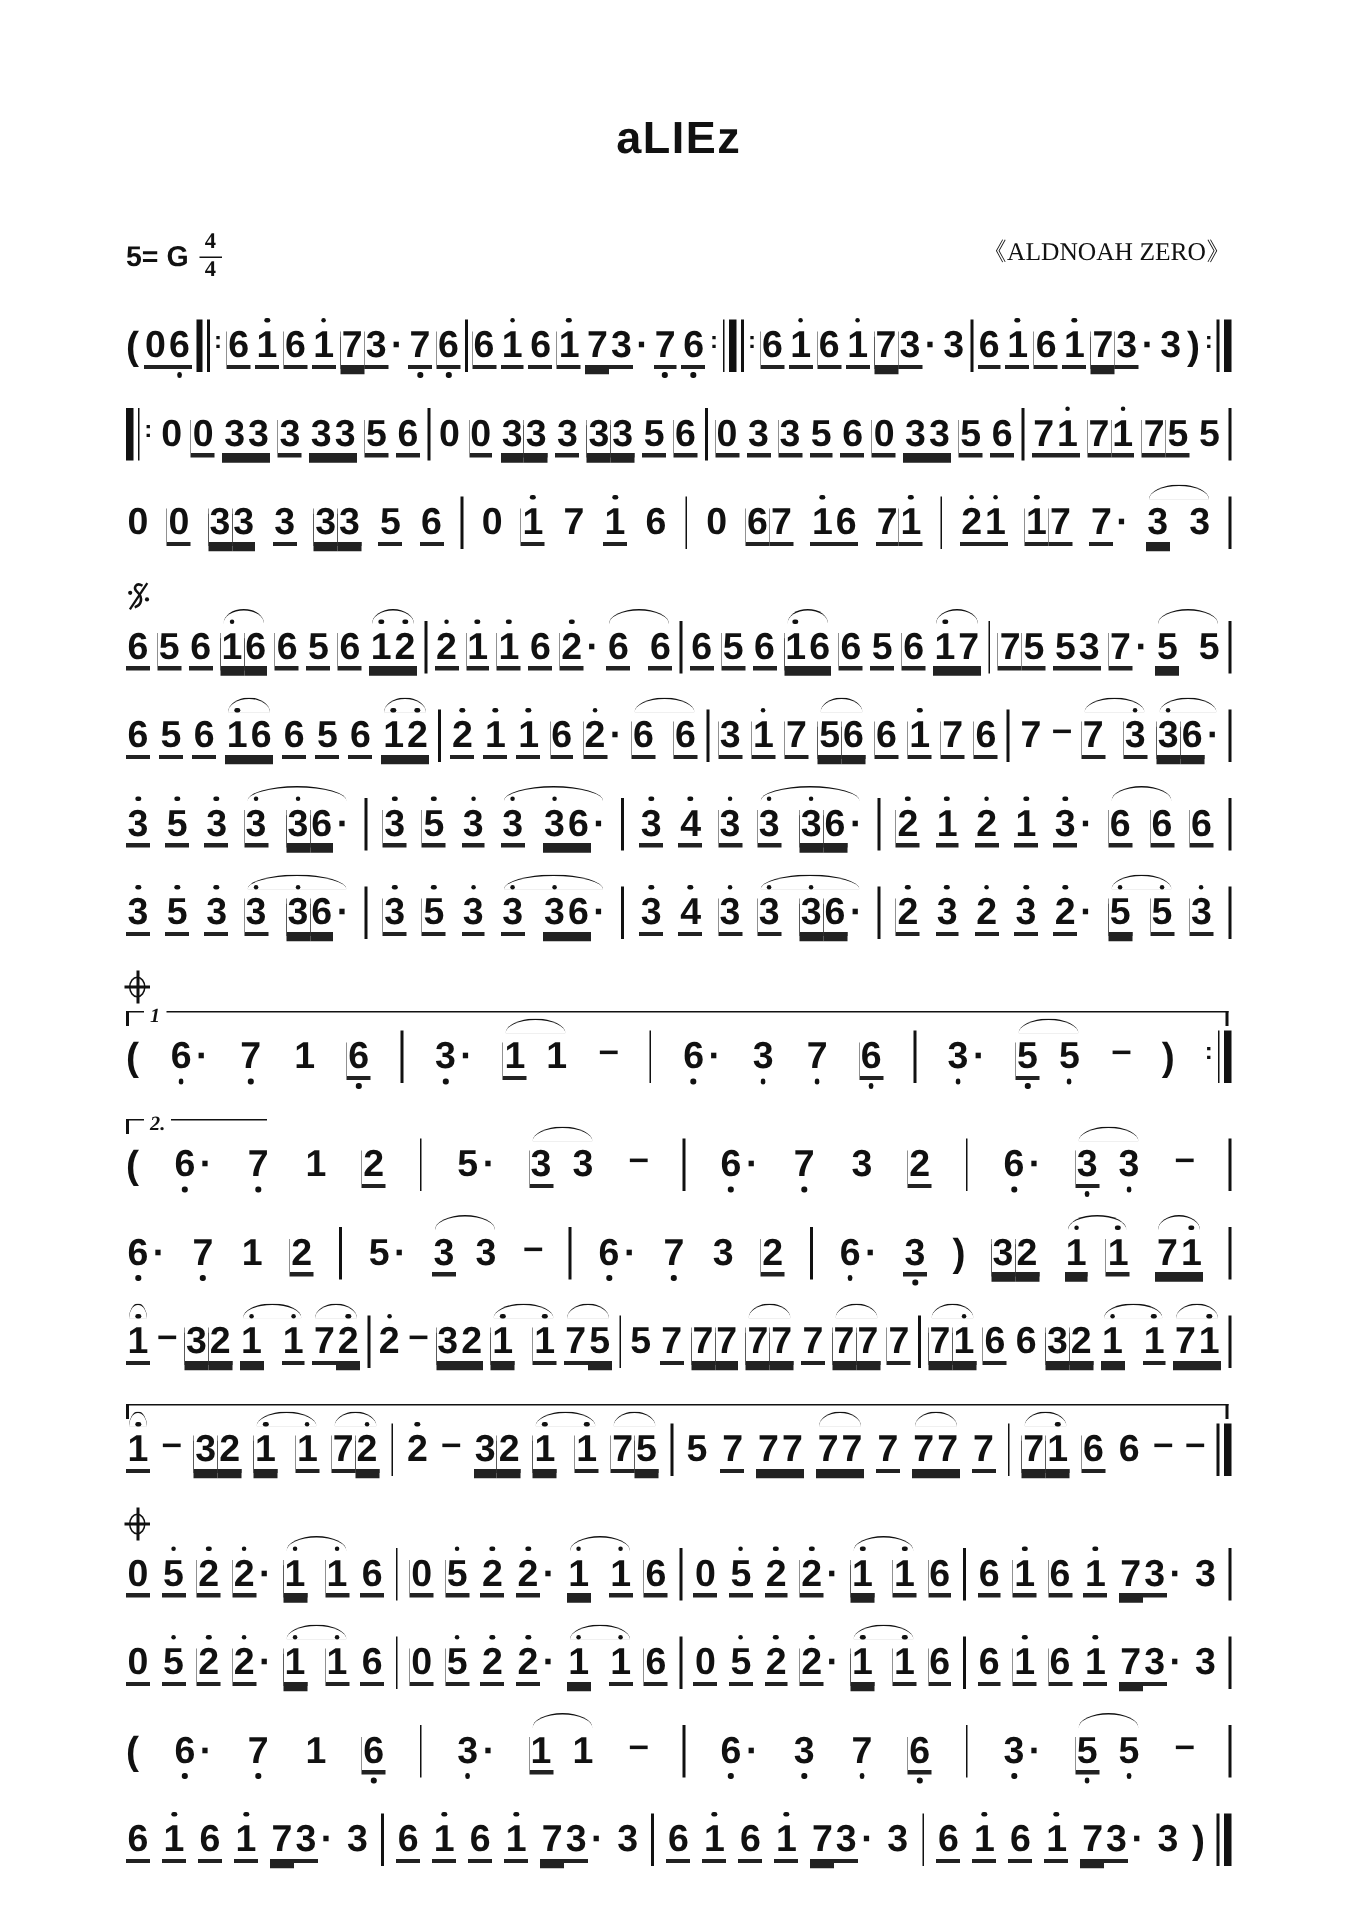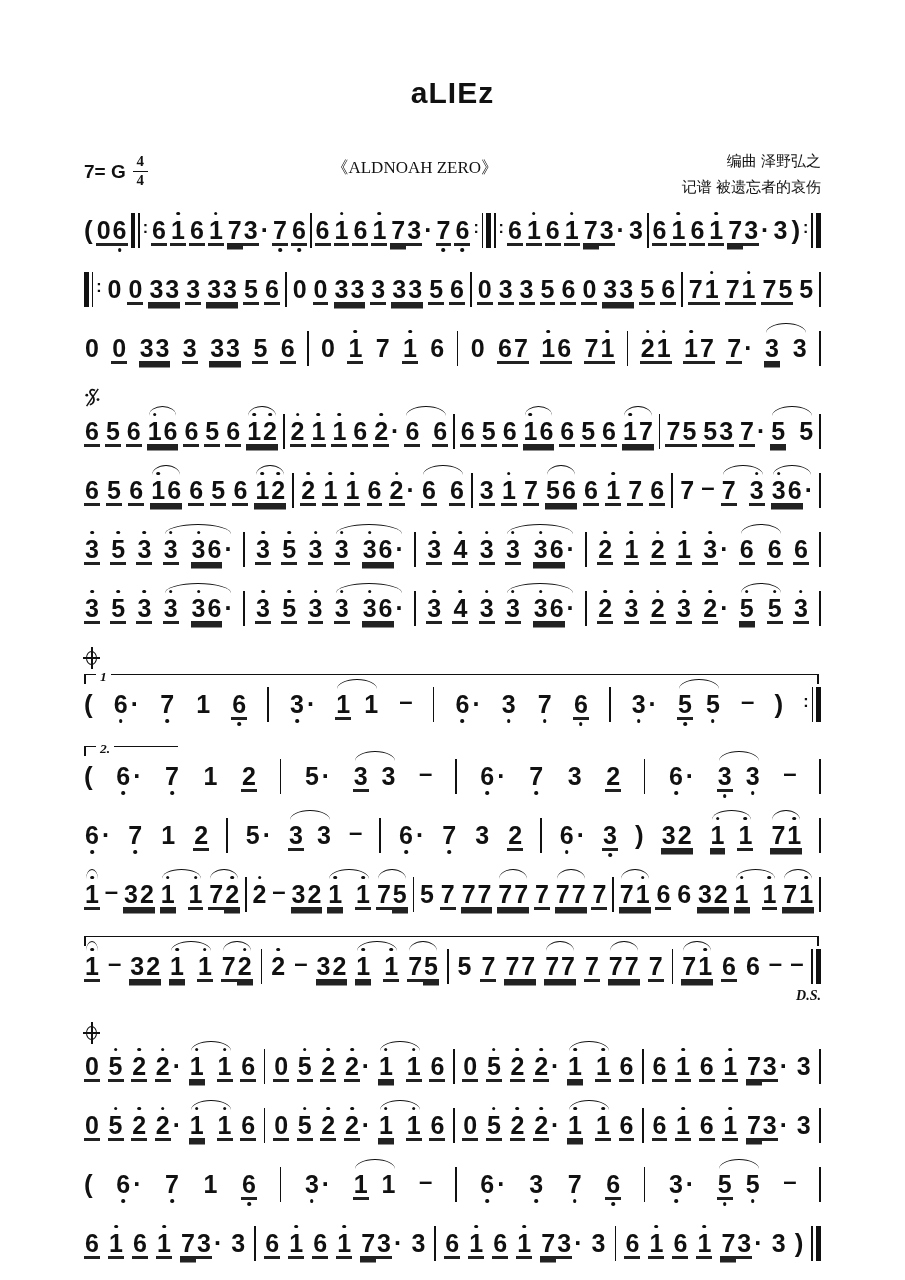--- a/index.html
+++ b/index.html
@@ -55,32 +55,28 @@
 </style>
 </head>
 <body>
 
 <div class="page">
   <div class="hdr">
     <div class="title">aLIEz</div>
   </div>
   <div class="meta">
     <div class="keysig">
-      <span>7= G</span>
+      <span>5= G</span>
       <span class="frac">
         <span>4</span>
         <i></i>
         <span>4</span>
       </span>
     </div>
     <div class="subtitle">《ALDNOAH ZERO》</div>
-    <div class="credits">
-      <div>编曲 泽野弘之</div>
-      <div>记谱 被遗忘者的哀伤</div>
-    </div>
   </div>
   <div class="score" id="score">
       <div class="line-block">
         <div class="line">
           <span class="paren">(</span>
           <span class="note">
             <span class="unit ul1">0</span>
             <span class="unit ul1">6<i class="odot" style="bottom: -9.5px;"></i></span>
           </span>
           <span class="bar">
@@ -1289,21 +1285,20 @@
           <span class="note">
             <span class="unit">6</span>
           </span>
           <span class="dash">–</span>
           <span class="dash">–</span>
           <span class="bar">
             <i class="bl"></i>
             <i class="bl thick"></i>
           </span>
         </div>
-        <div class="after-row">D.S.</div>
       </div>
       <div class="line-block">
         <div class="sign-row"><span class="coda"><i></i></span></div>
         <div class="line">
           <span class="note">
             <span class="unit ul1">0</span>
           </span>
           <span class="note">
             <span class="unit ul1">5<i class="odot" style="top: -6px;"></i></span>
           </span>

